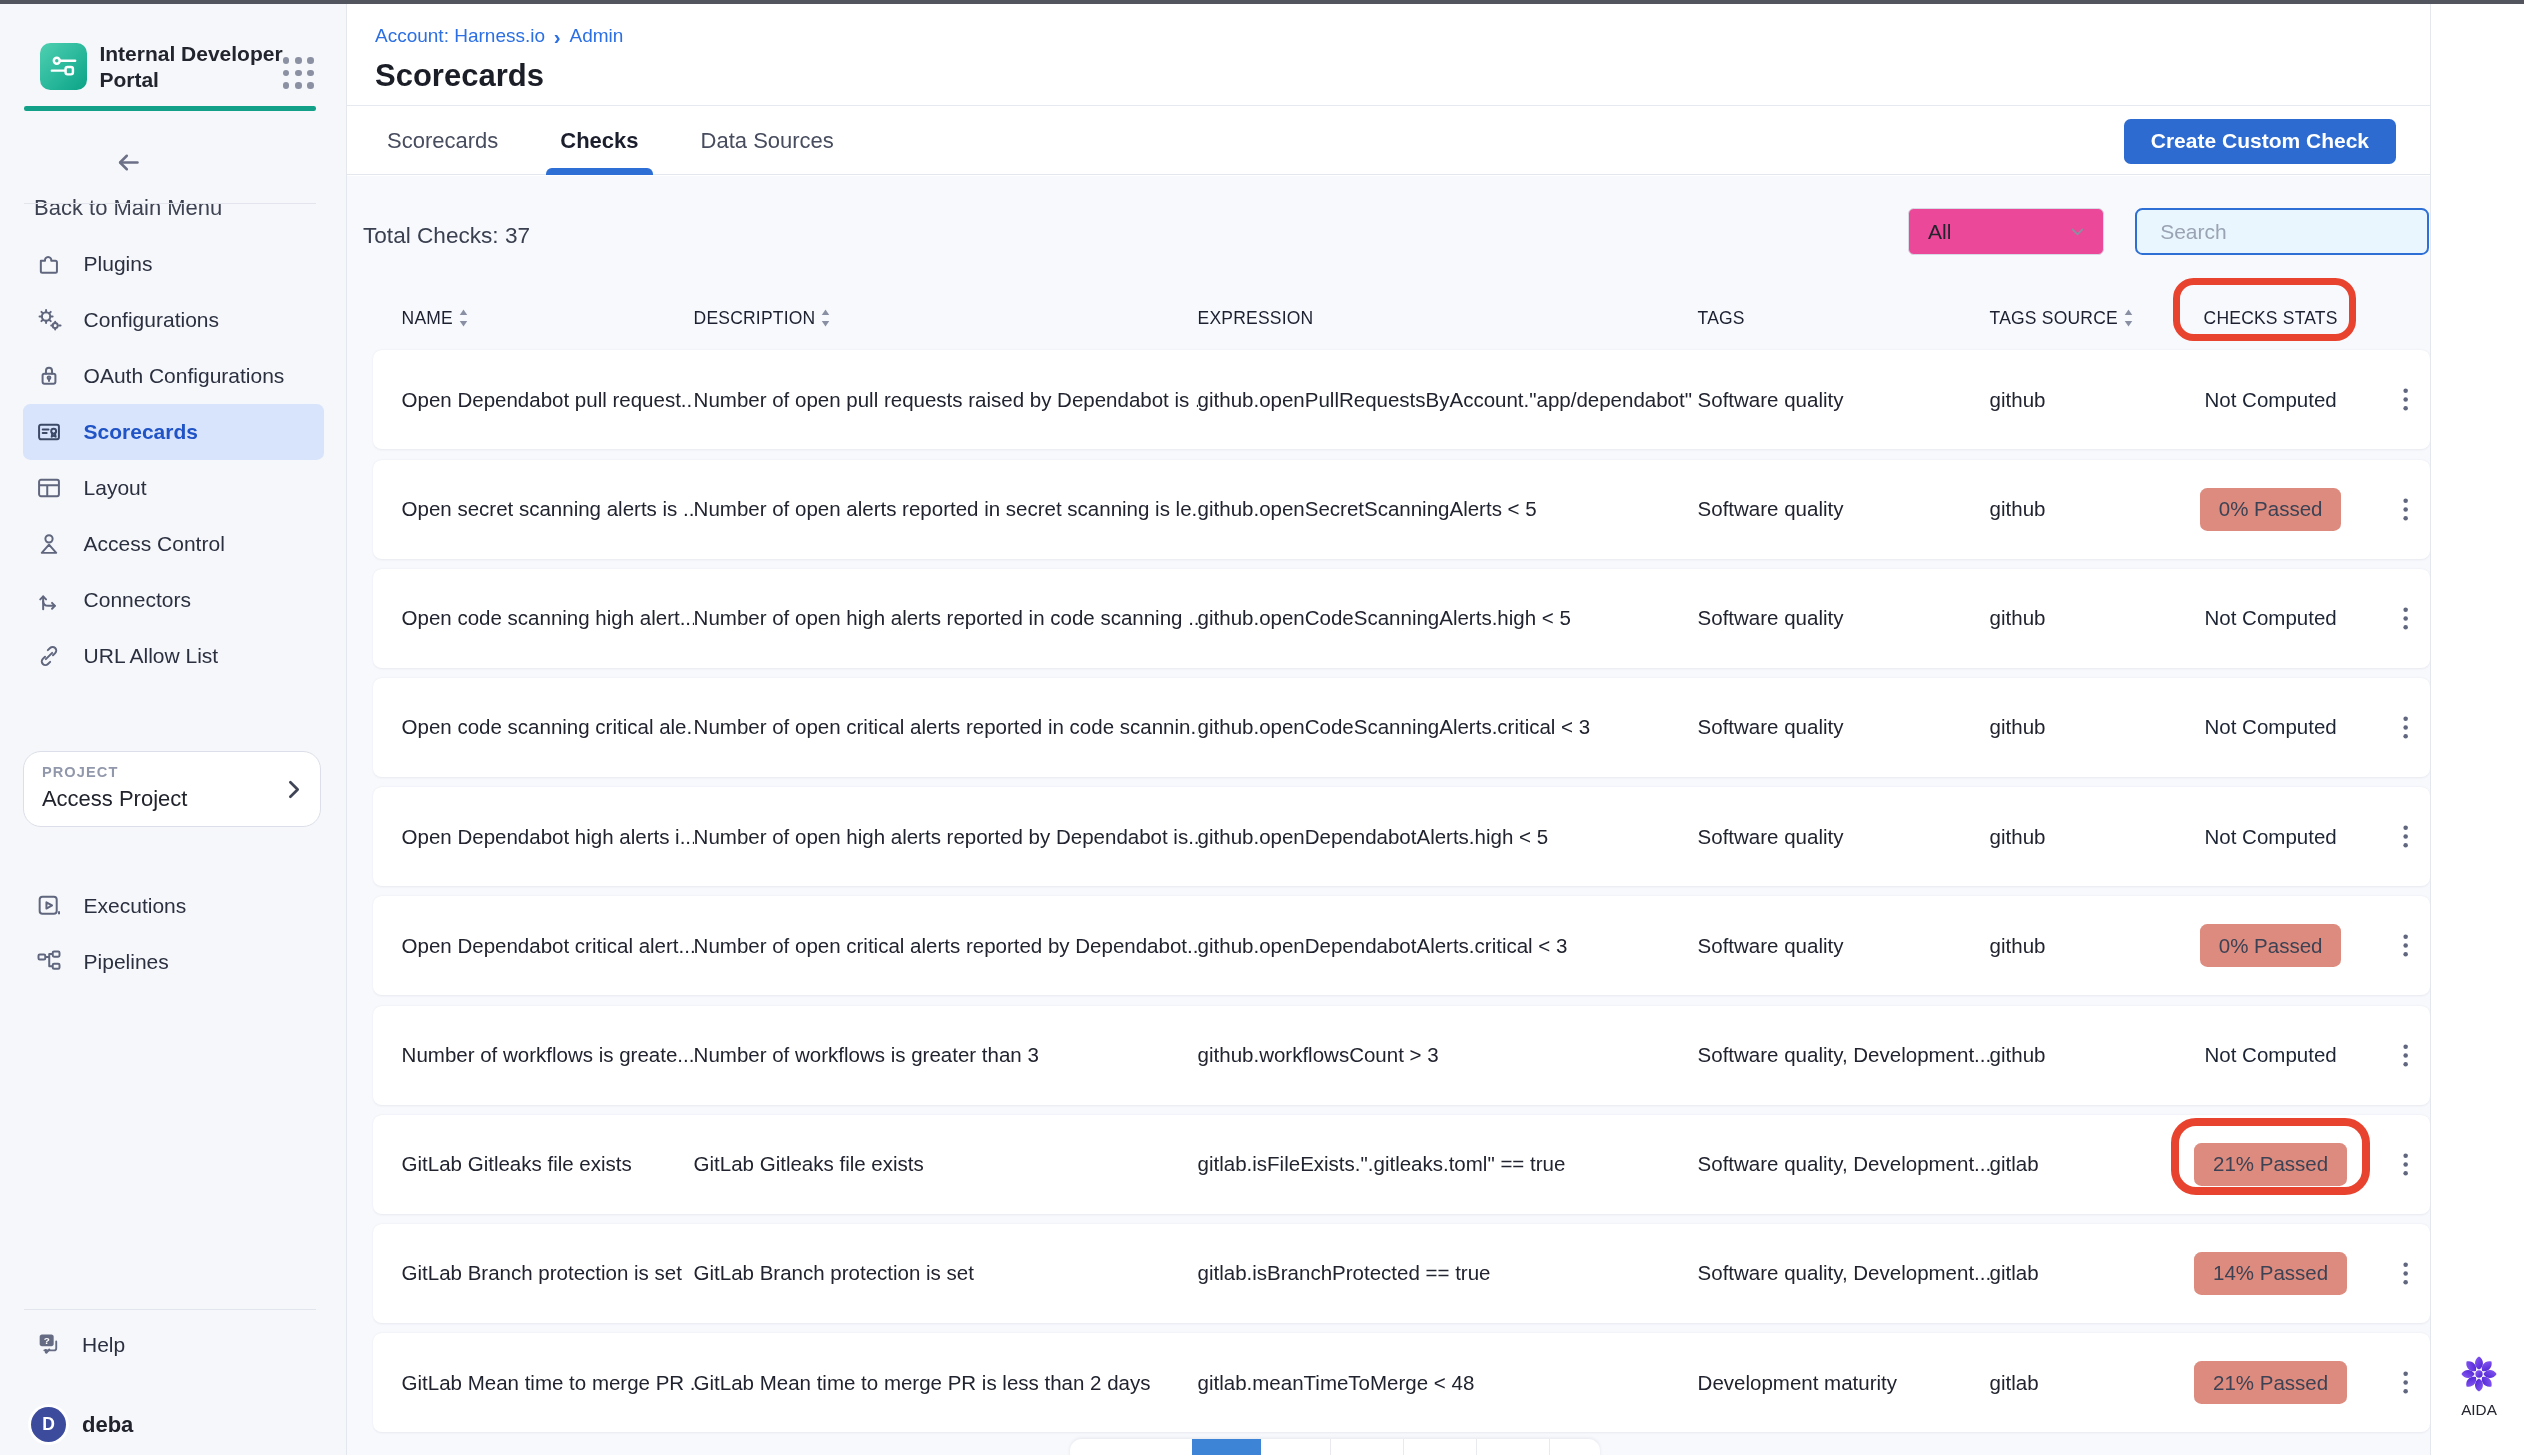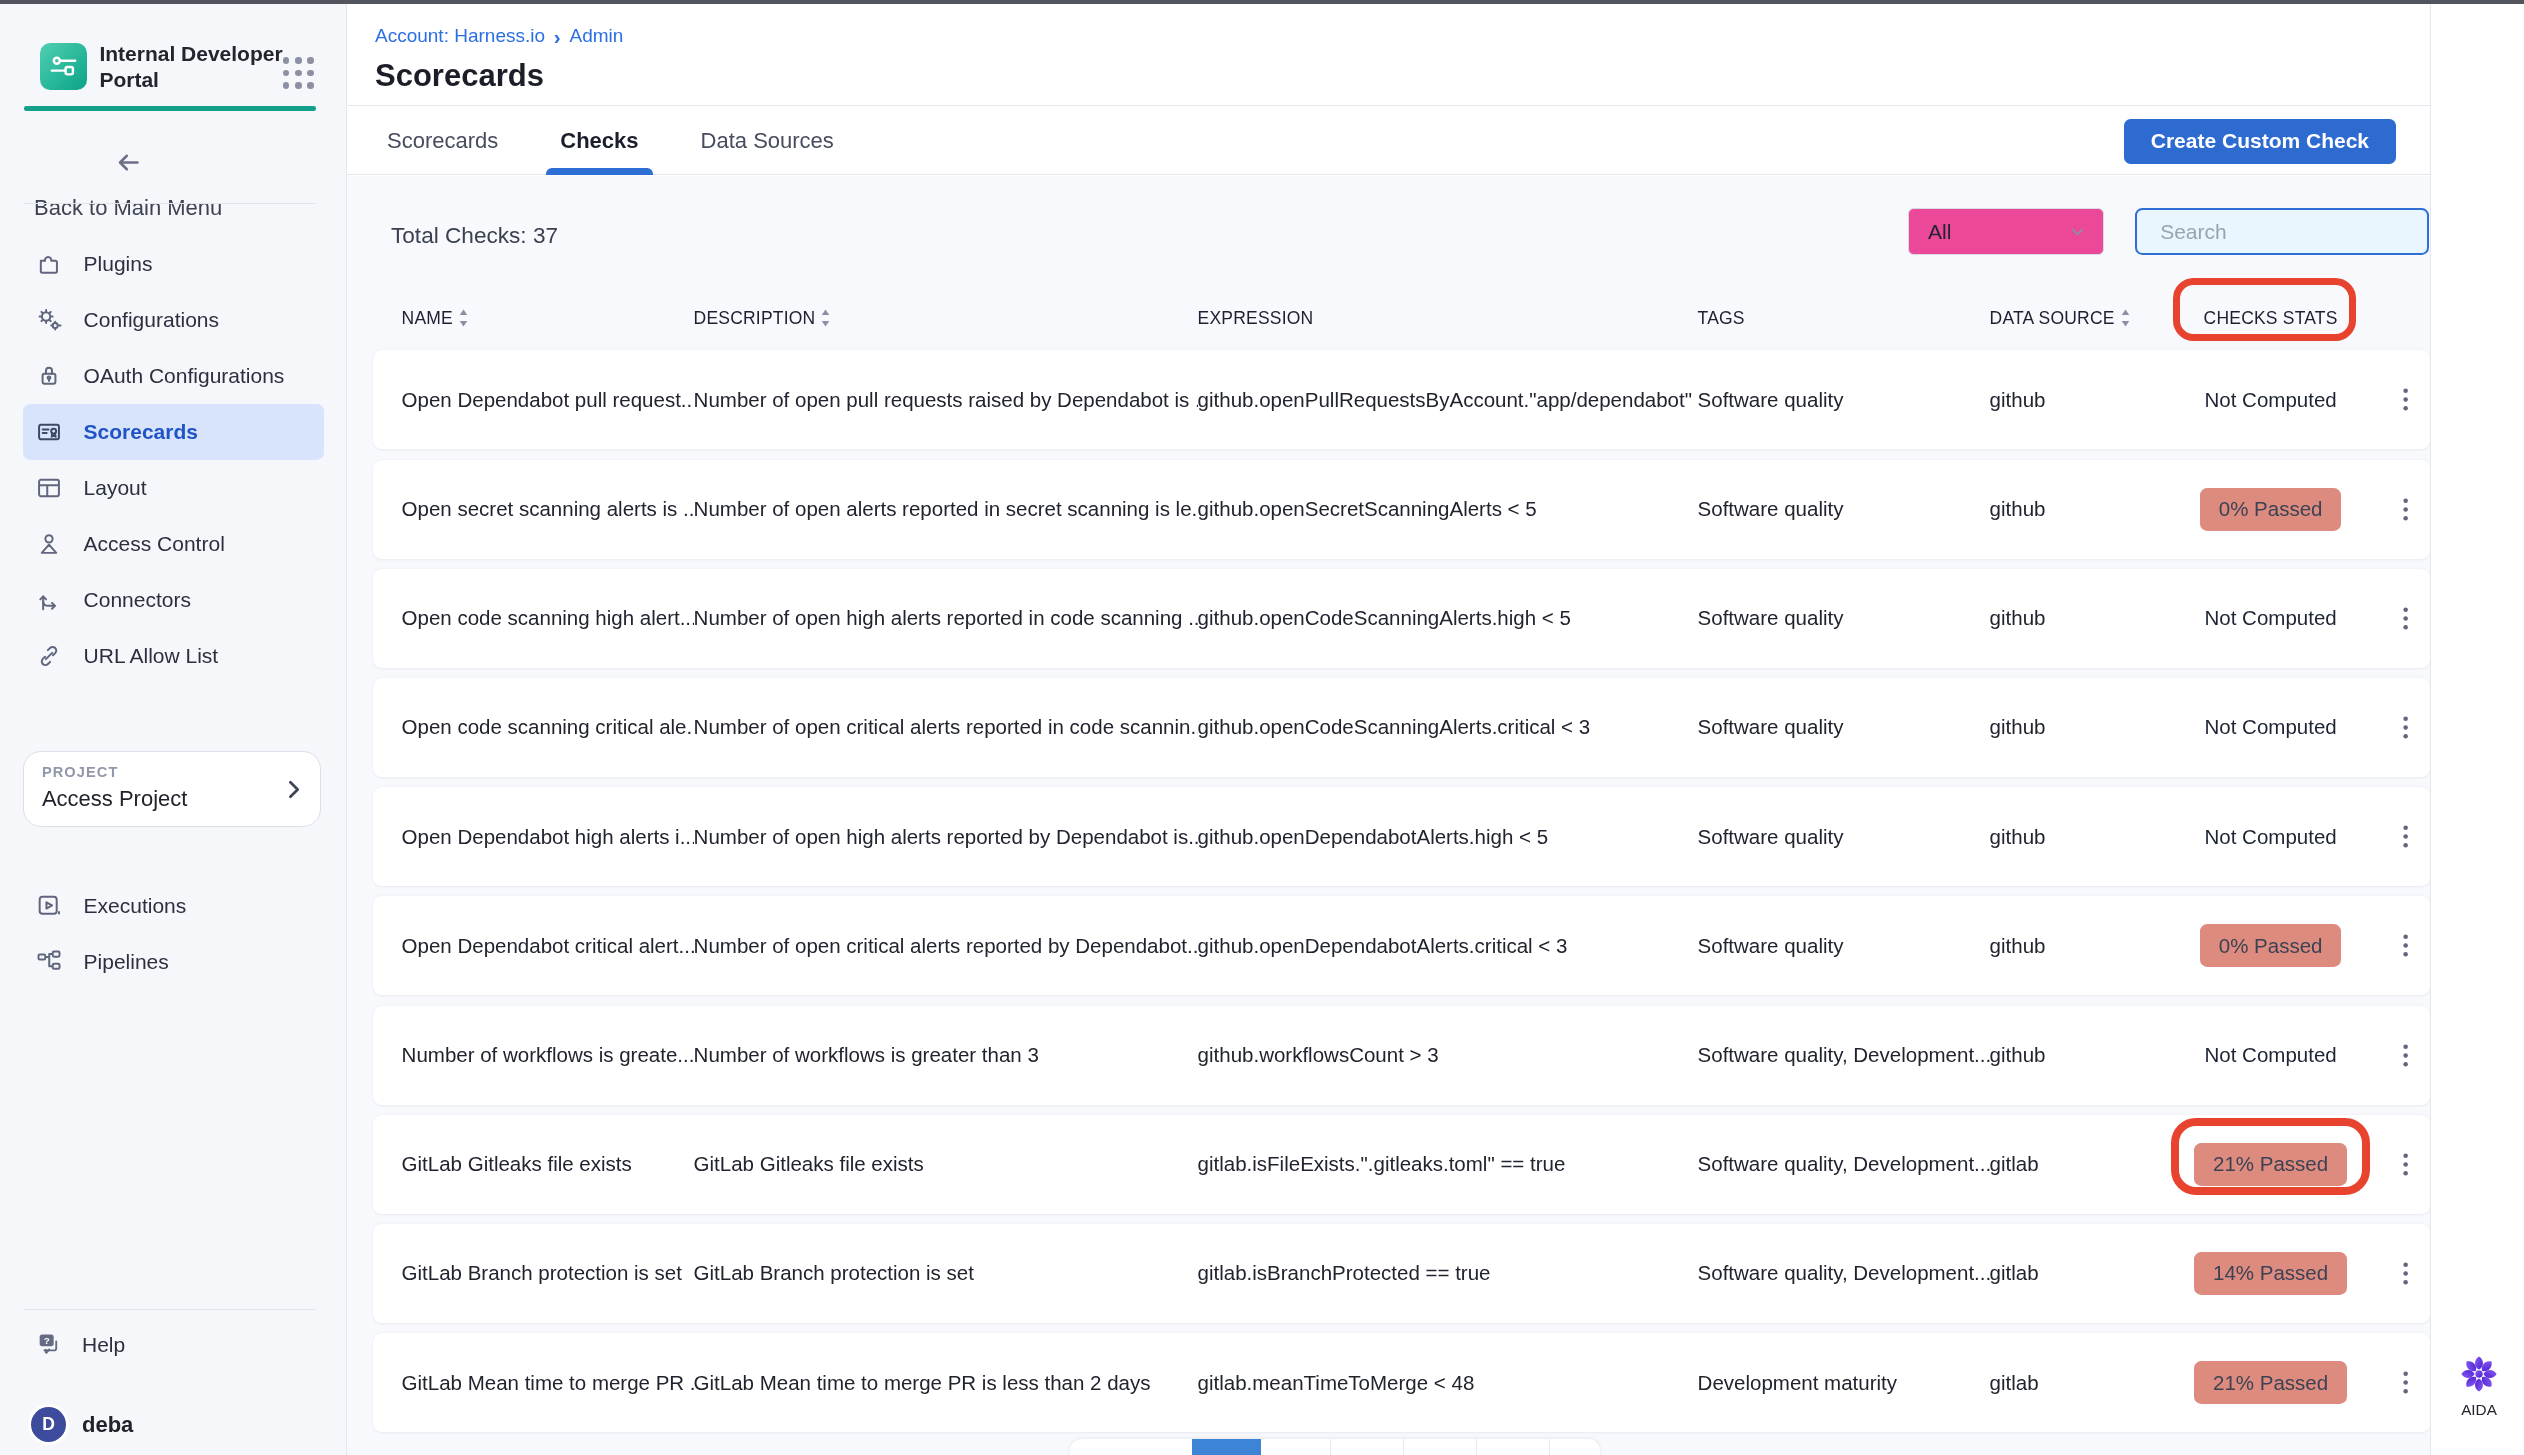--- a/index.html
+++ b/index.html
@@ -51,21 +51,21 @@
   .band2 { position:absolute; left:0; top:102px; width:100%; height:69px; background:#fff; border-bottom:0.7px solid #e4e7ee; }
   .tabs { position:absolute; left:40px; top:0; height:69px; display:flex; gap:62px; align-items:center; }
   .tab { position:relative; height:69px; display:flex; align-items:center; font-size:22px; color:#474c5e; cursor:pointer; }
   .tab.active { font-weight:700; color:#1b1e2c; }
   .tab.active .underline { position:absolute; left:-14.6px; right:-14.6px; bottom:0; height:7.3px;
     background:#2e6fd6; border-radius:5.8px 5.8px 0 0; }
   .create-btn { position:absolute; right:34px; top:12.4px; height:45px; padding:0 27px; background:#2e6bd1;
     border:none; border-radius:6.6px; color:#fff; font-size:21px; font-weight:700;
     font-family:inherit; cursor:pointer; display:flex; align-items:center; }
   .body-area { position:absolute; left:0; top:172px; width:100%; height:1279px; background:#f7f9fd; }
-  .total-checks { position:absolute; left:44px; top:47px; font-size:22.6px; font-weight:500; color:#3a4050; }
+  .total-checks { position:absolute; left:16px; top:47px; font-size:22.6px; font-weight:500; color:#3a4050; }
   .all-select { position:absolute; left:1561px; top:32px; width:196px; height:47px; background:#ec4899;
     border:1.5px solid #d7dbe5; border-radius:5.8px; display:flex; align-items:center; padding:0 16px 0 19px;
     font-size:21px; color:#22242e; cursor:pointer; }
   .all-select .spacer { flex:1; }
   .search-box { position:absolute; left:1788px; top:32px; width:294px; height:47px; background:#eaf6fd;
     border:2.2px solid #2e6fd6; border-radius:7.3px; display:flex; align-items:center; padding:0 13px; gap:10.2px; }
   .search-box input { flex:1; border:none; outline:none; background:transparent; font-size:21px;
     font-family:inherit; color:#22242e; }
   .search-box input::placeholder { color:#9aa3b3; }
 
@@ -339,21 +339,21 @@
             <path d="M7.5 25 2.4 17.5h10.2Z" fill="#8a90a4"></path>
           </svg>
       </div>
       <div class="th">
         <span>EXPRESSION</span>
       </div>
       <div class="th">
         <span>TAGS</span>
       </div>
       <div class="th">
-        <span>DATA SOURCE</span>
+        <span>TAGS SOURCE</span>
         <svg class="sort" viewBox="0 0 15 27">
             <path d="M7.5 2 12.6 9.5H2.4Z" fill="#8a90a4"></path>
             <path d="M7.5 25 2.4 17.5h10.2Z" fill="#8a90a4"></path>
           </svg>
       </div>
       <div class="th center">
         <span>CHECKS STATS</span>
       </div>
       <div></div>
     </div>

